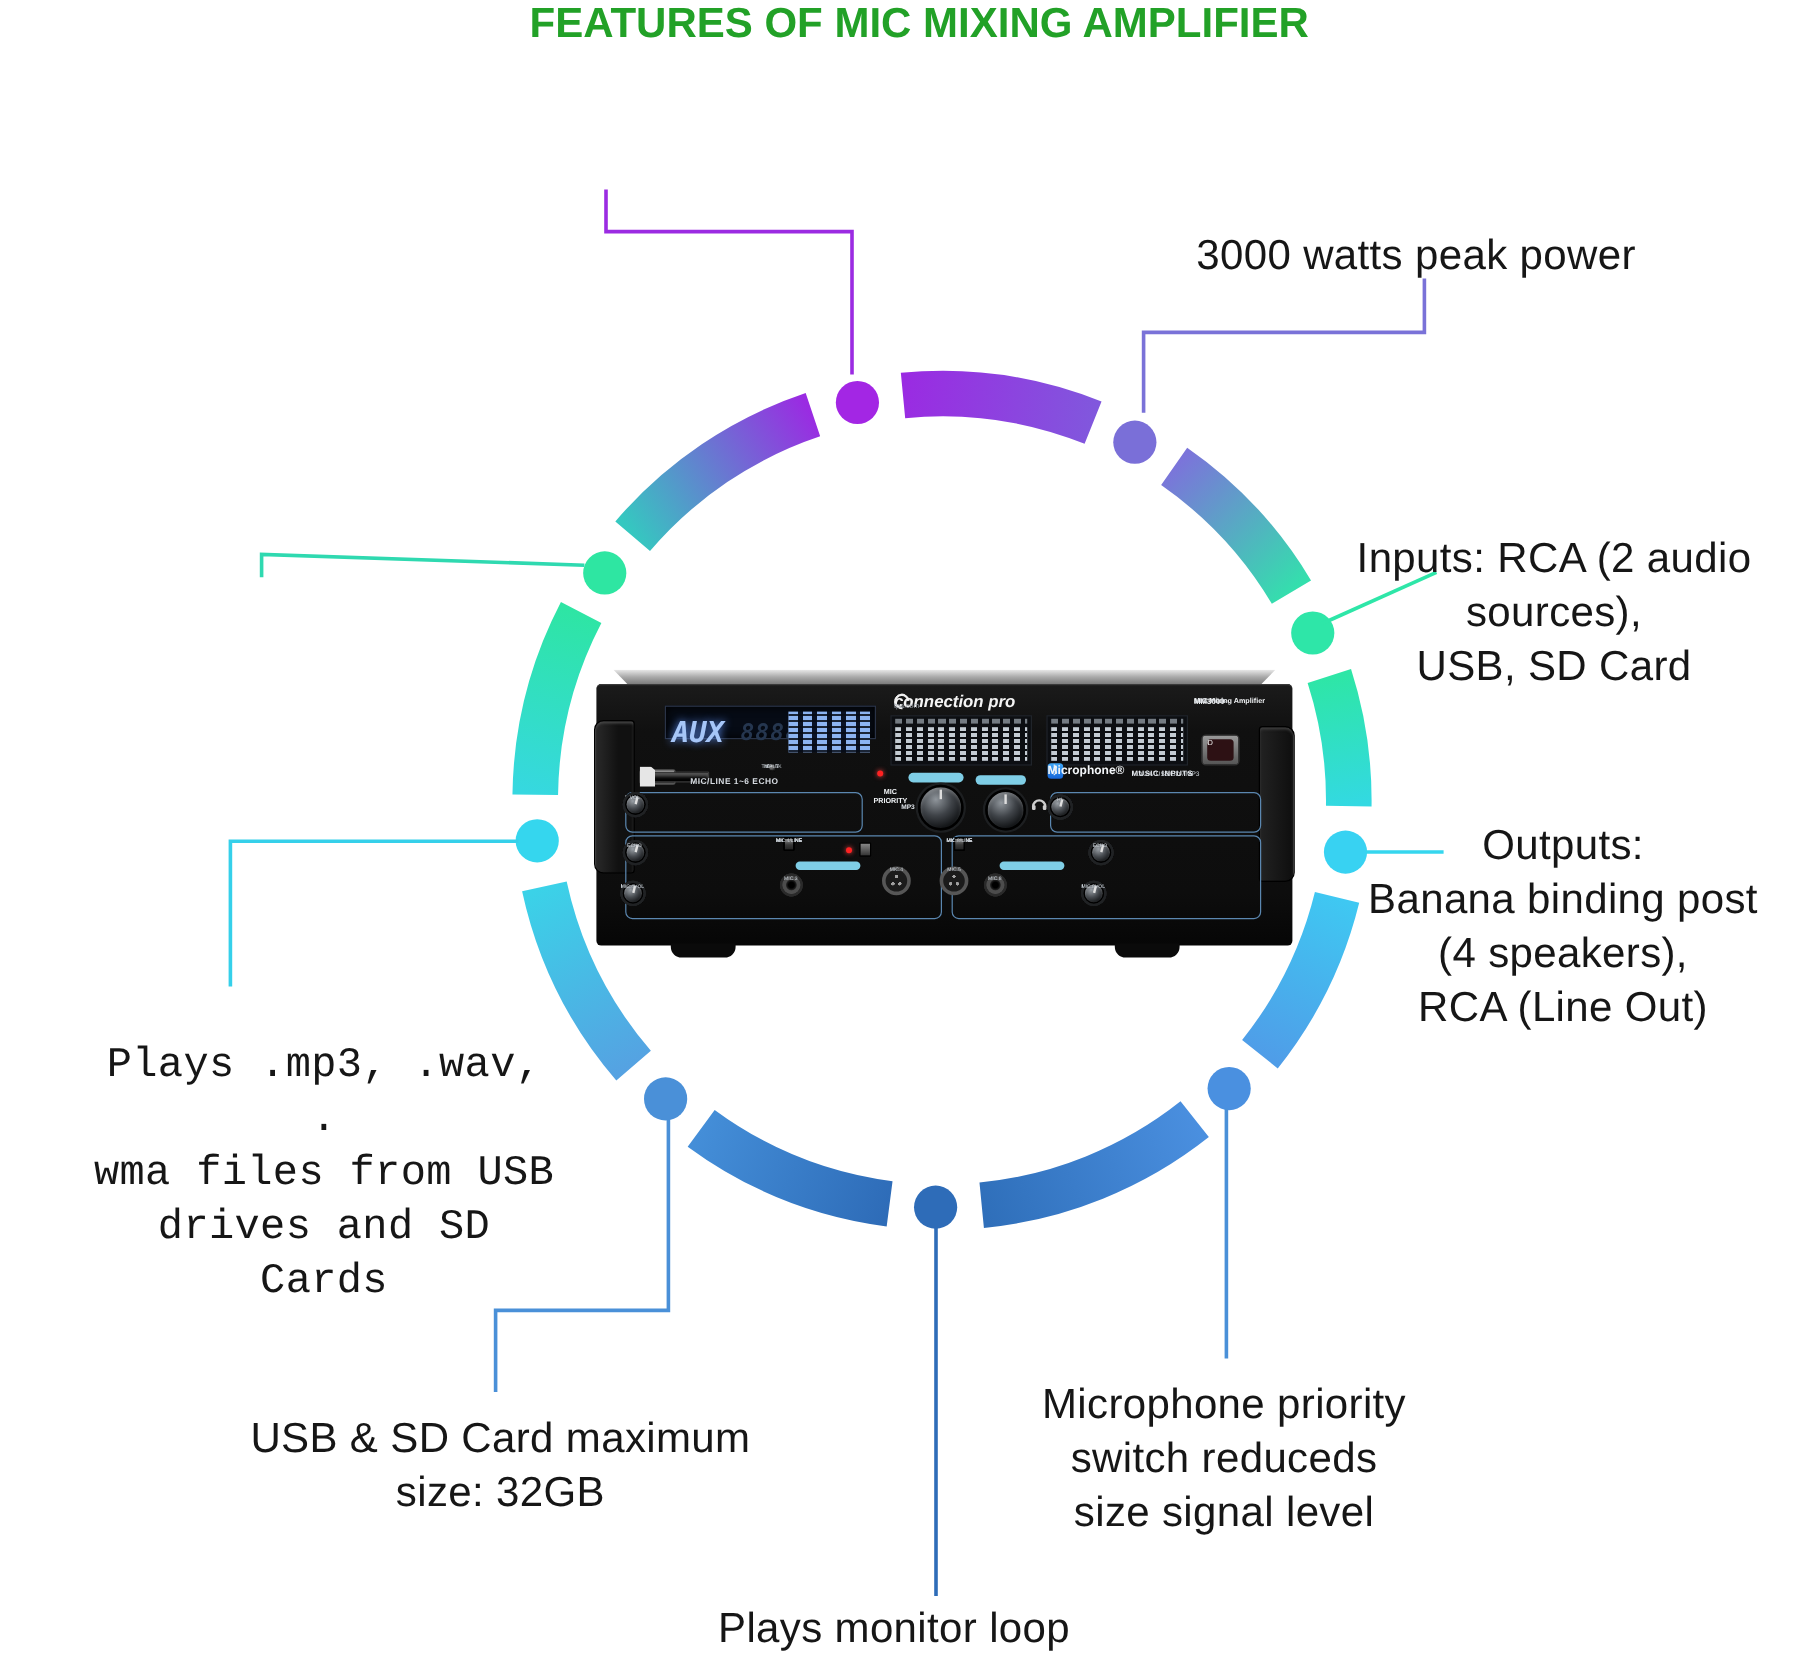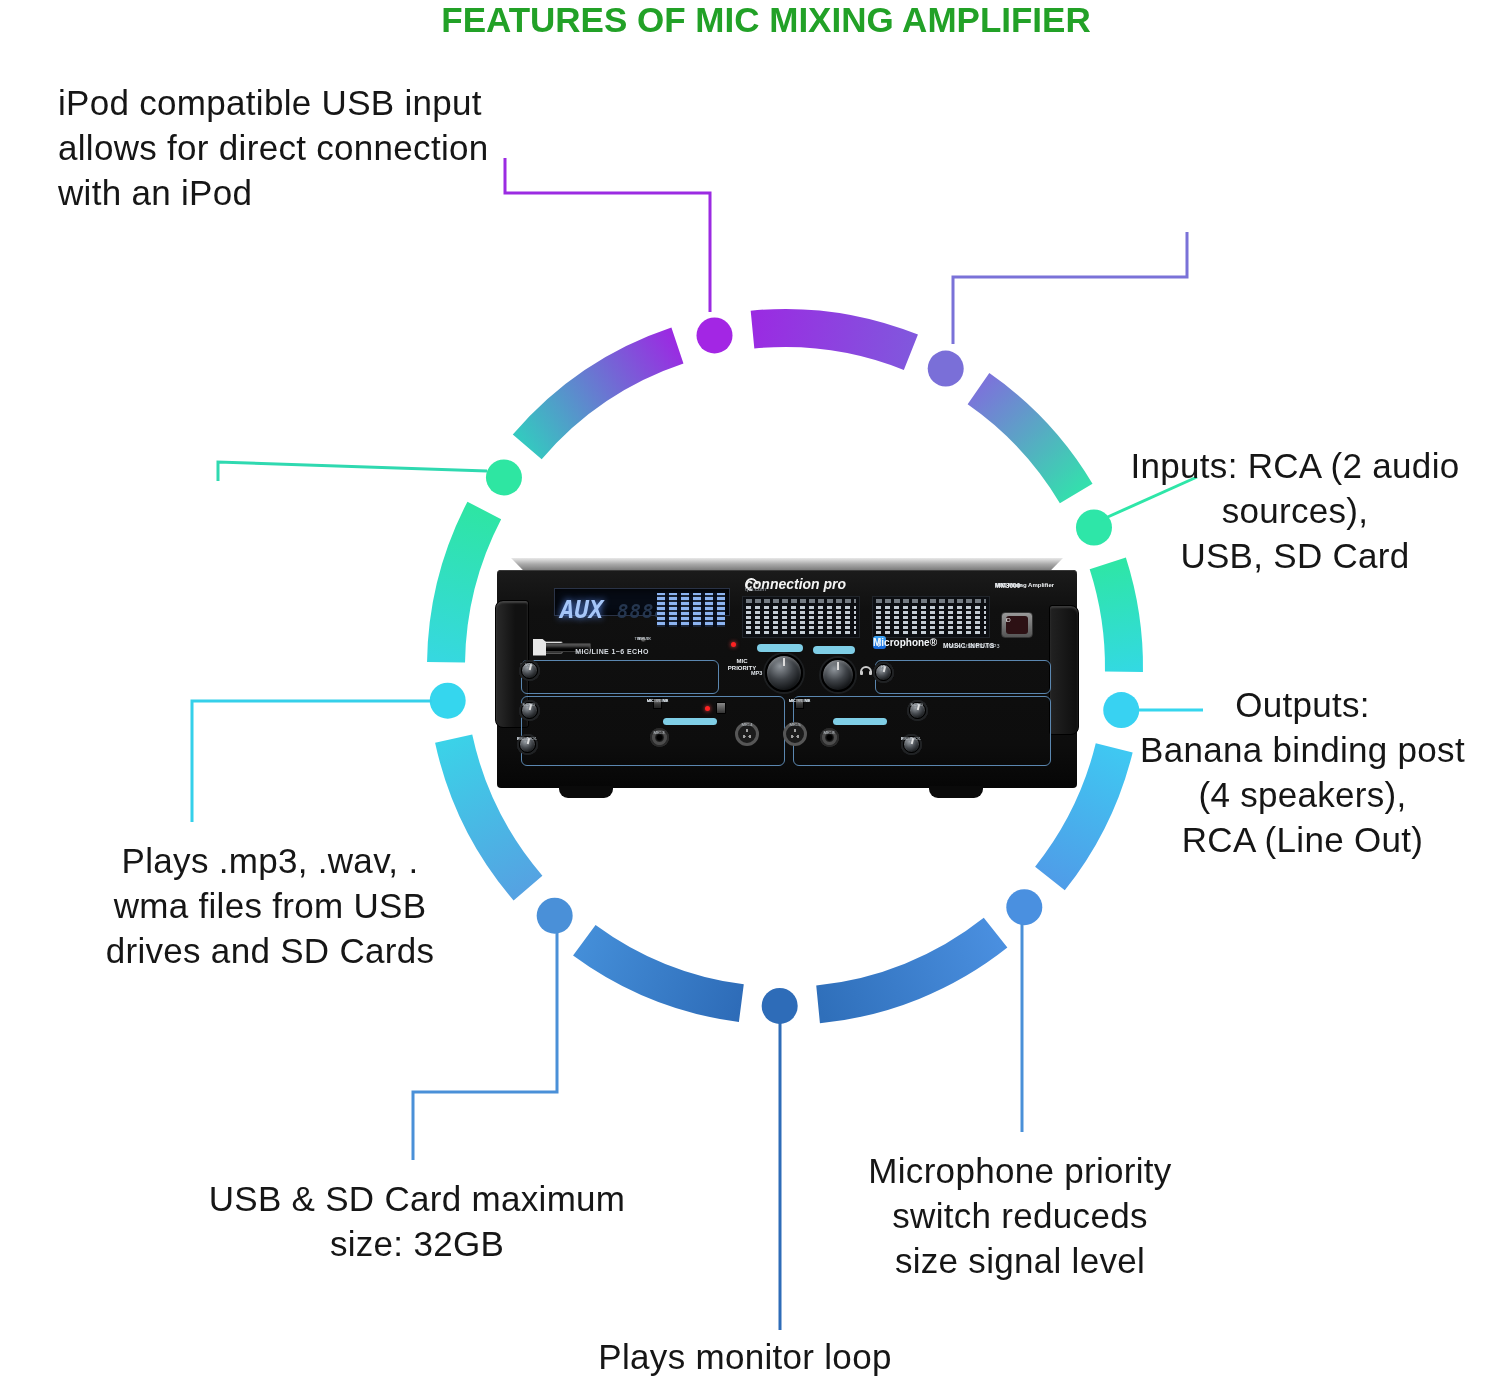--- a/index.html
+++ b/index.html
@@ -9,21 +9,21 @@
          font-size:35px;font-weight:800;letter-spacing:0px;color:#22a127;}
   #diagram{position:absolute;left:0;top:0;width:1500px;height:1380px;}
   .callout{position:absolute;font-size:35px;line-height:45px;letter-spacing:.3px;
            color:#161616;white-space:pre-line;}
   .c-center{text-align:center;}
   #c-ipod{left:58px;top:80px;width:520px;}
   #c-watts{left:935px;top:190px;width:490px;text-align:center;}
   #c-track{left:0px;top:382px;width:505px;}
   #c-inputs{left:1085px;top:443px;width:420px;}
   #c-outputs{left:1100px;top:682px;width:405px;}
-  #c-plays{left:75px;top:838px;width:390px;}
+  #c-plays{left:75px;top:866px;width:390px;font-family:Liberation Mono, monospace;}
   #c-usbsd{left:182px;top:1176px;width:470px;}
   #c-micprio{left:820px;top:1148px;width:400px;}
   #c-tape{left:540px;top:1334px;width:410px;text-align:center;}
 
   
   #amp{position:absolute;left:497px;top:558px;width:580px;height:240px;}
   #amp *{position:absolute;box-sizing:border-box;}
   .metal-top{left:14px;right:14px;top:0;height:14px;
      background:linear-gradient(180deg,#e9e9e9,#a8a8a8 45%,#6d6d6d);
      clip-path:polygon(0 0,100% 0,97.5% 100%,2.5% 100%);}
@@ -218,23 +218,21 @@
     <polyline points="1187,232 1187,277 953,277 953,344" fill="none" stroke-width="3" stroke="#7a72d8"></polyline>
     <polyline points="218,481 218,462 487,471" fill="none" stroke-width="3" stroke="#2fd9b0"></polyline>
     <polyline points="1101,520 1197,477" fill="none" stroke-width="3" stroke="#2ee6a8"></polyline>
     <polyline points="1138,710 1203,710" fill="none" stroke-width="3" stroke="#35d6ee"></polyline>
     <polyline points="432,701 192,701 192,822" fill="none" stroke-width="3" stroke="#35d0ea"></polyline>
     <polyline points="557,933 557,1092 413,1092 413,1160" fill="none" stroke-width="3" stroke="#4a90d8"></polyline>
     <polyline points="1022,924 1022,1132" fill="none" stroke-width="3" stroke="#4a90d8"></polyline>
     <polyline points="780,1023 780,1330" fill="none" stroke-width="3" stroke="#2e6cb8"></polyline>
   </svg>
 
-  <div class="callout" id="c-ipod">iPod compatible USB input
-allows for direct connection
-with an iPod</div>
+  <div class="callout" id="c-watts">3000 watts peak power</div>
   <div class="callout c-center" id="c-inputs">Inputs: RCA (2 audio
 sources),
 USB, SD Card</div>
   <div class="callout c-center" id="c-outputs">Outputs:
 Banana binding post
 (4 speakers),
 RCA (Line Out)</div>
   <div class="callout c-center" id="c-plays">Plays .mp3, .wav, .
 wma files from USB
 drives and SD Cards</div>

